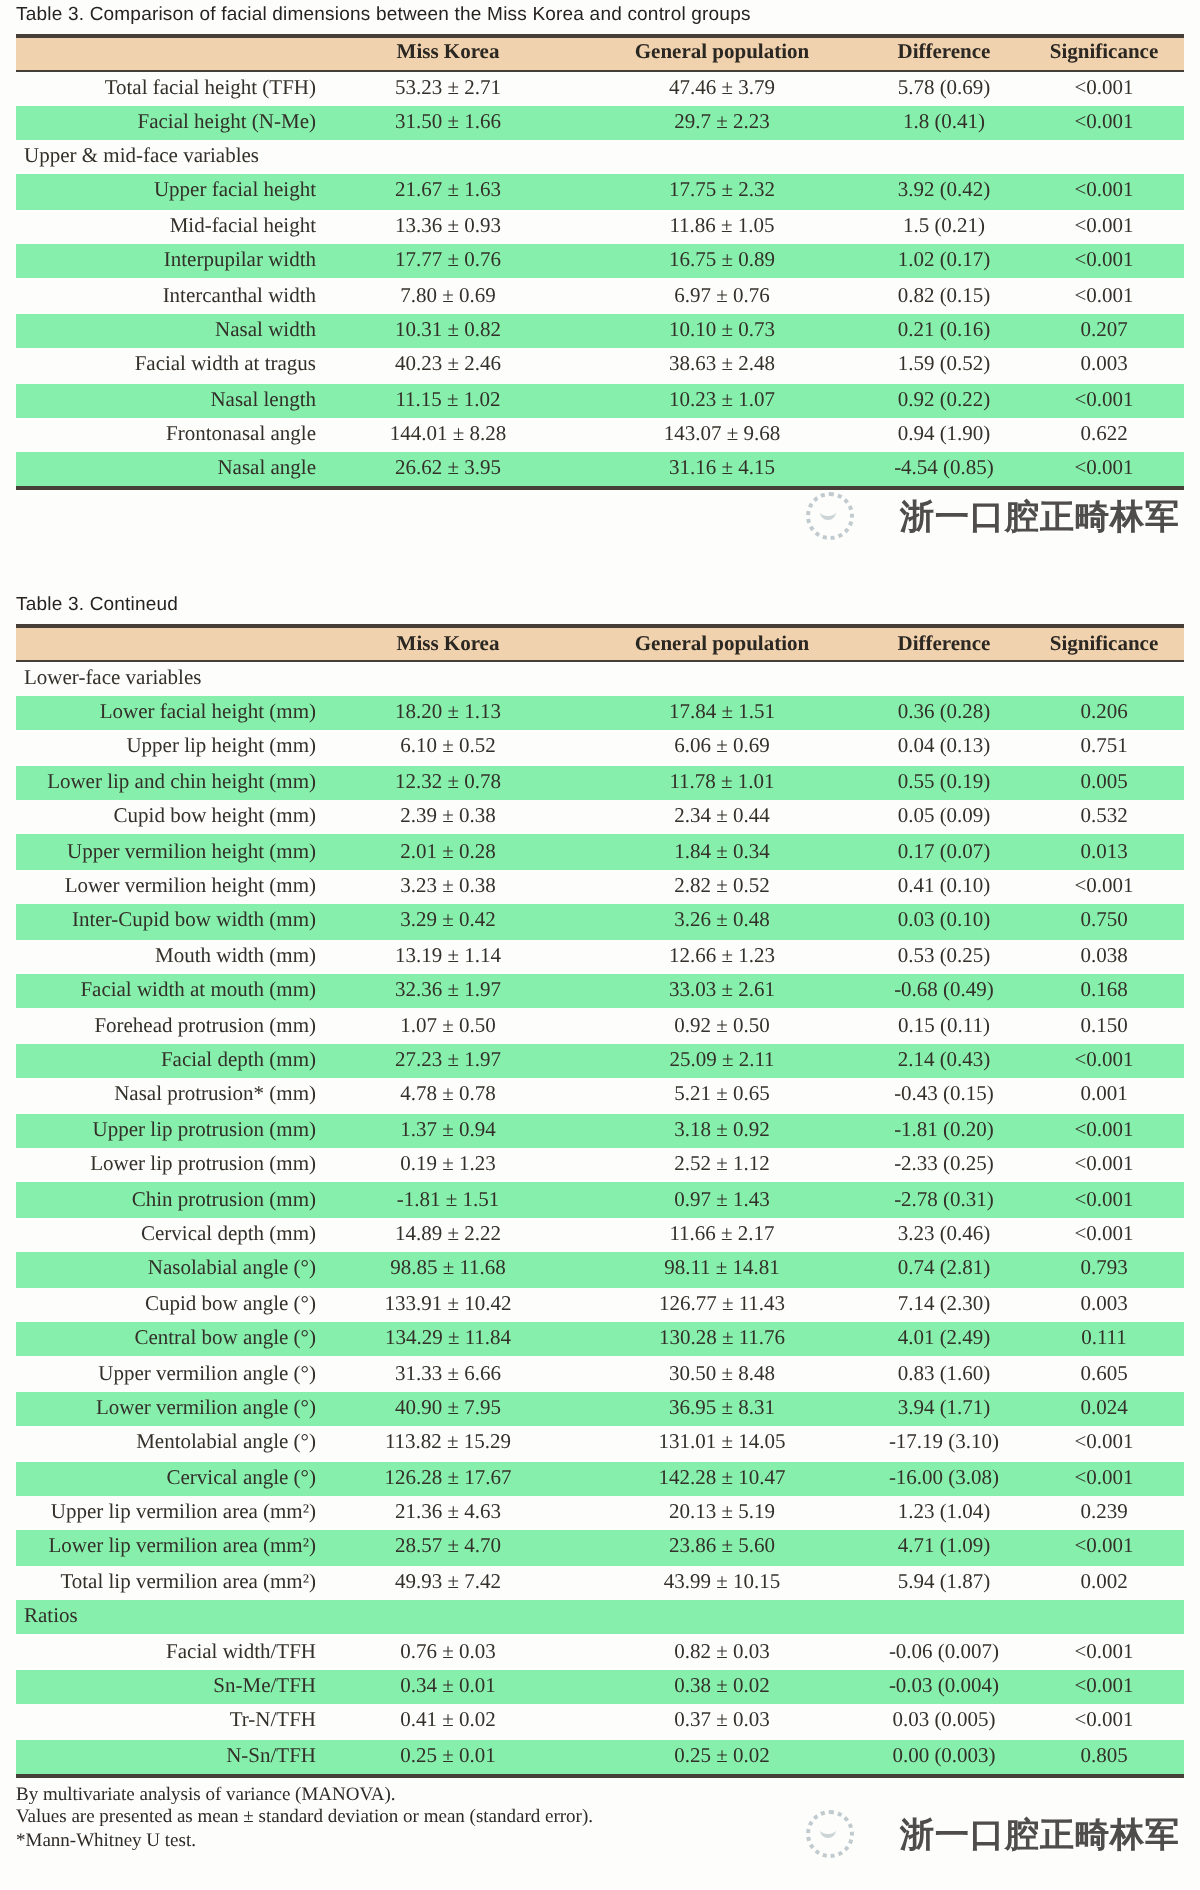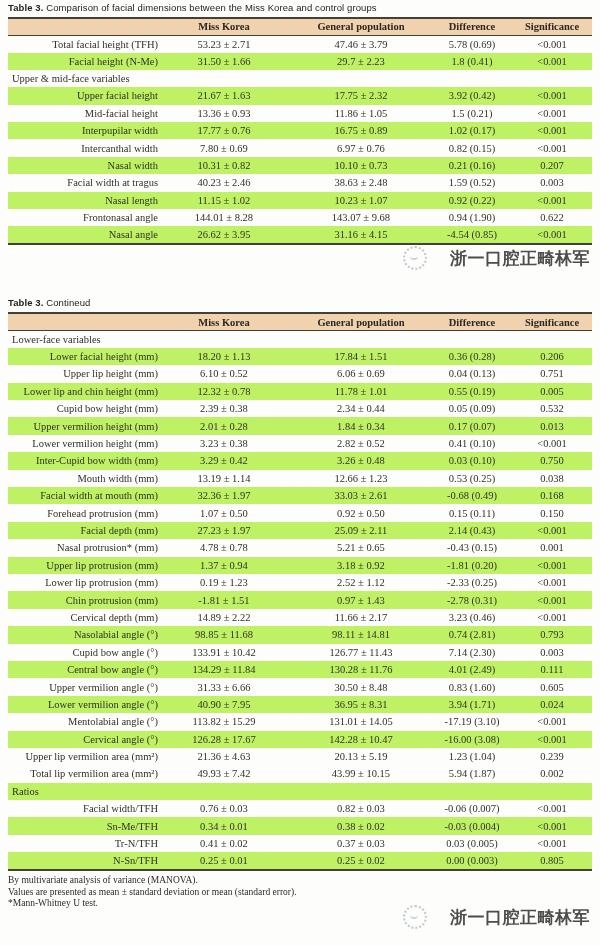--- a/index.html
+++ b/index.html
@@ -10,34 +10,34 @@
     color:#332f29;
     overflow:hidden;
   }
   .page { position:relative; width:600px; height:945px; box-sizing:border-box; padding:2px 8px 0 8px; }
 
   .table-title {
     font-family:"Liberation Sans", sans-serif;
     font-size:9.5px; line-height:12px; color:#26231f;
     margin:0 0 3px 0; letter-spacing:0.1px;
   }
-  .tt-bold { font-weight:bold; }
+  .tt-bold { font-weight:normal; }
 
   table {
     border-collapse:collapse; table-layout:fixed; width:584px;
     border-top:2px solid #453f37; border-bottom:2.5px solid #453f37;
   }
   thead tr { background:#f0d2ae; height:17px; }
   thead { border-bottom:1.5px solid #453f37; }
   th {
     font-size:10.5px; font-weight:bold; text-align:center;
     padding:0; color:#2b2722; white-space:nowrap; overflow:hidden;
   }
   tbody tr { height:17.4px; background:transparent; }
-  tbody tr.stripe { background:#bef264; }
+  tbody tr.stripe { background:#86efac; }
   td {
     font-size:10.5px; line-height:17px; padding:0;
     white-space:nowrap; overflow:hidden; color:#332f29;
   }
   td.lbl { text-align:right; padding-left:11px; }
   td.sec { text-align:left; padding-left:4px; }
   td.num { text-align:center; }
 
   .second-block { margin-top:52px; }
 
@@ -368,20 +368,27 @@
             <td class="num">-16.00 (3.08)</td>
             <td class="num">&lt;0.001</td>
           </tr>
           <tr>
             <td class="lbl">Upper lip vermilion area (mm²)</td>
             <td class="num">21.36 ± 4.63</td>
             <td class="num">20.13 ± 5.19</td>
             <td class="num">1.23 (1.04)</td>
             <td class="num">0.239</td>
           </tr>
+          <tr class="stripe">
+            <td class="lbl">Lower lip vermilion area (mm²)</td>
+            <td class="num">28.57 ± 4.70</td>
+            <td class="num">23.86 ± 5.60</td>
+            <td class="num">4.71 (1.09)</td>
+            <td class="num">&lt;0.001</td>
+          </tr>
           <tr>
             <td class="lbl">Total lip vermilion area (mm²)</td>
             <td class="num">49.93 ± 7.42</td>
             <td class="num">43.99 ± 10.15</td>
             <td class="num">5.94 (1.87)</td>
             <td class="num">0.002</td>
           </tr>
           <tr class="stripe">
             <td colspan="5" class="sec">Ratios</td>
           </tr>

